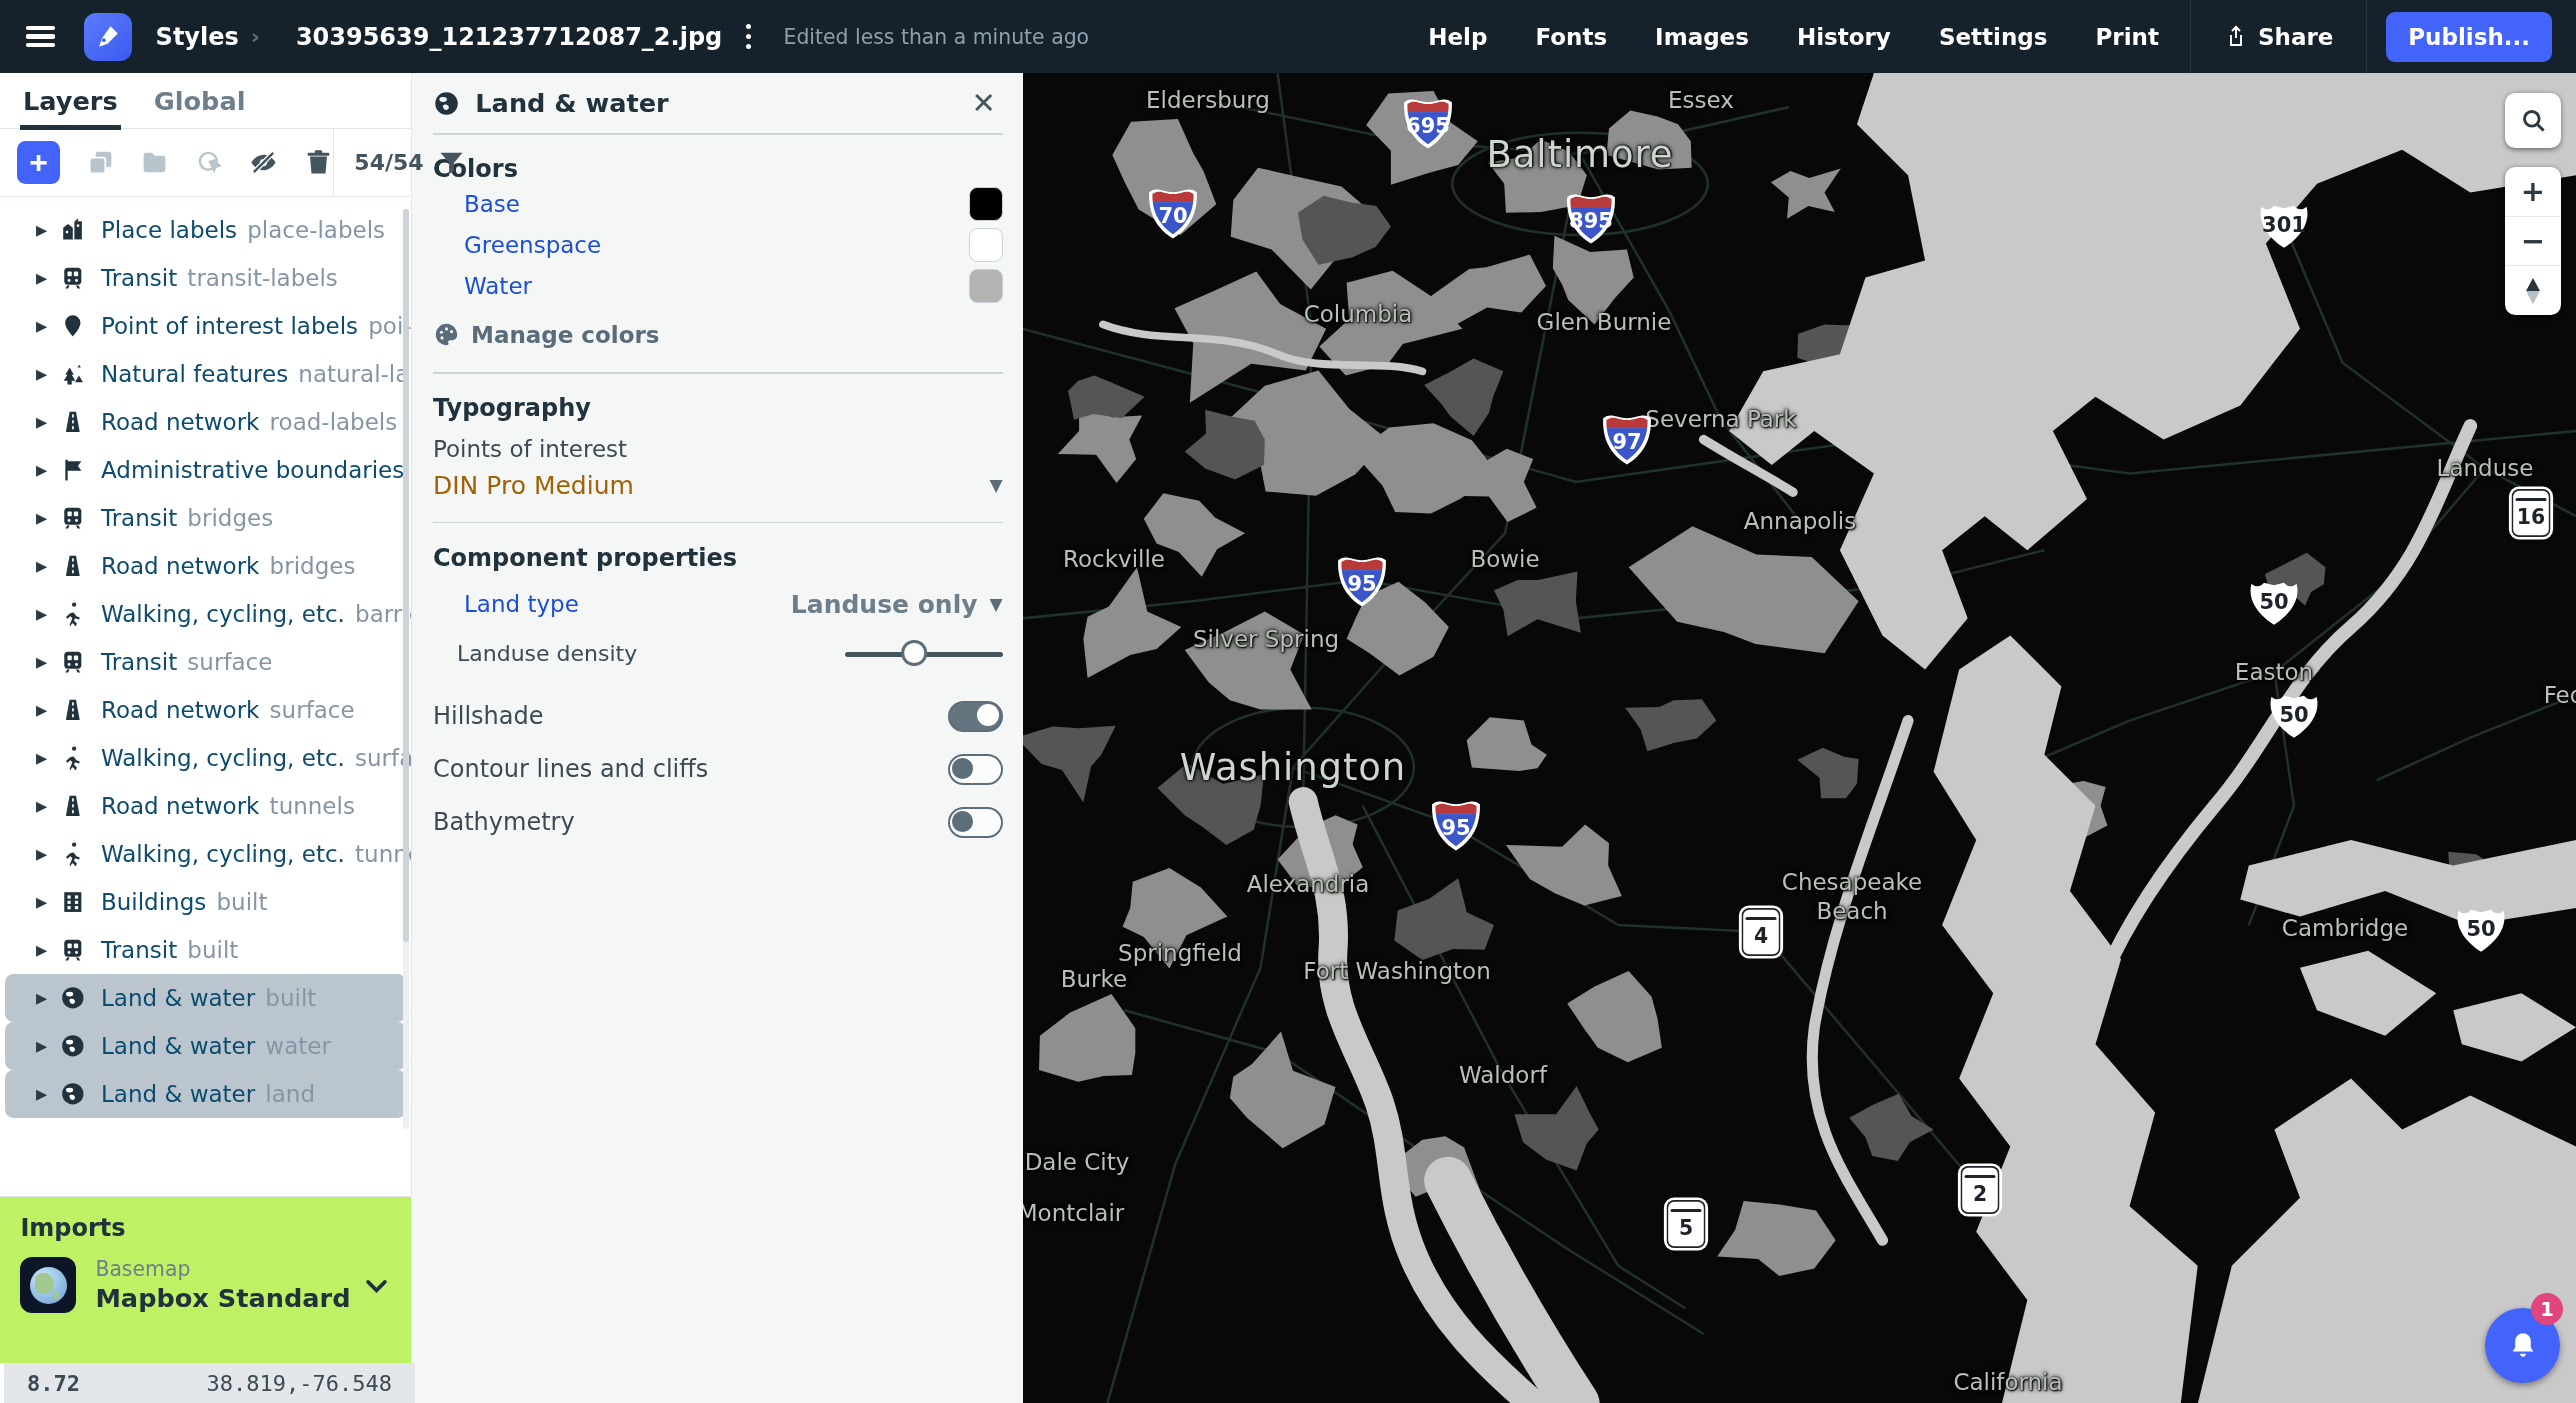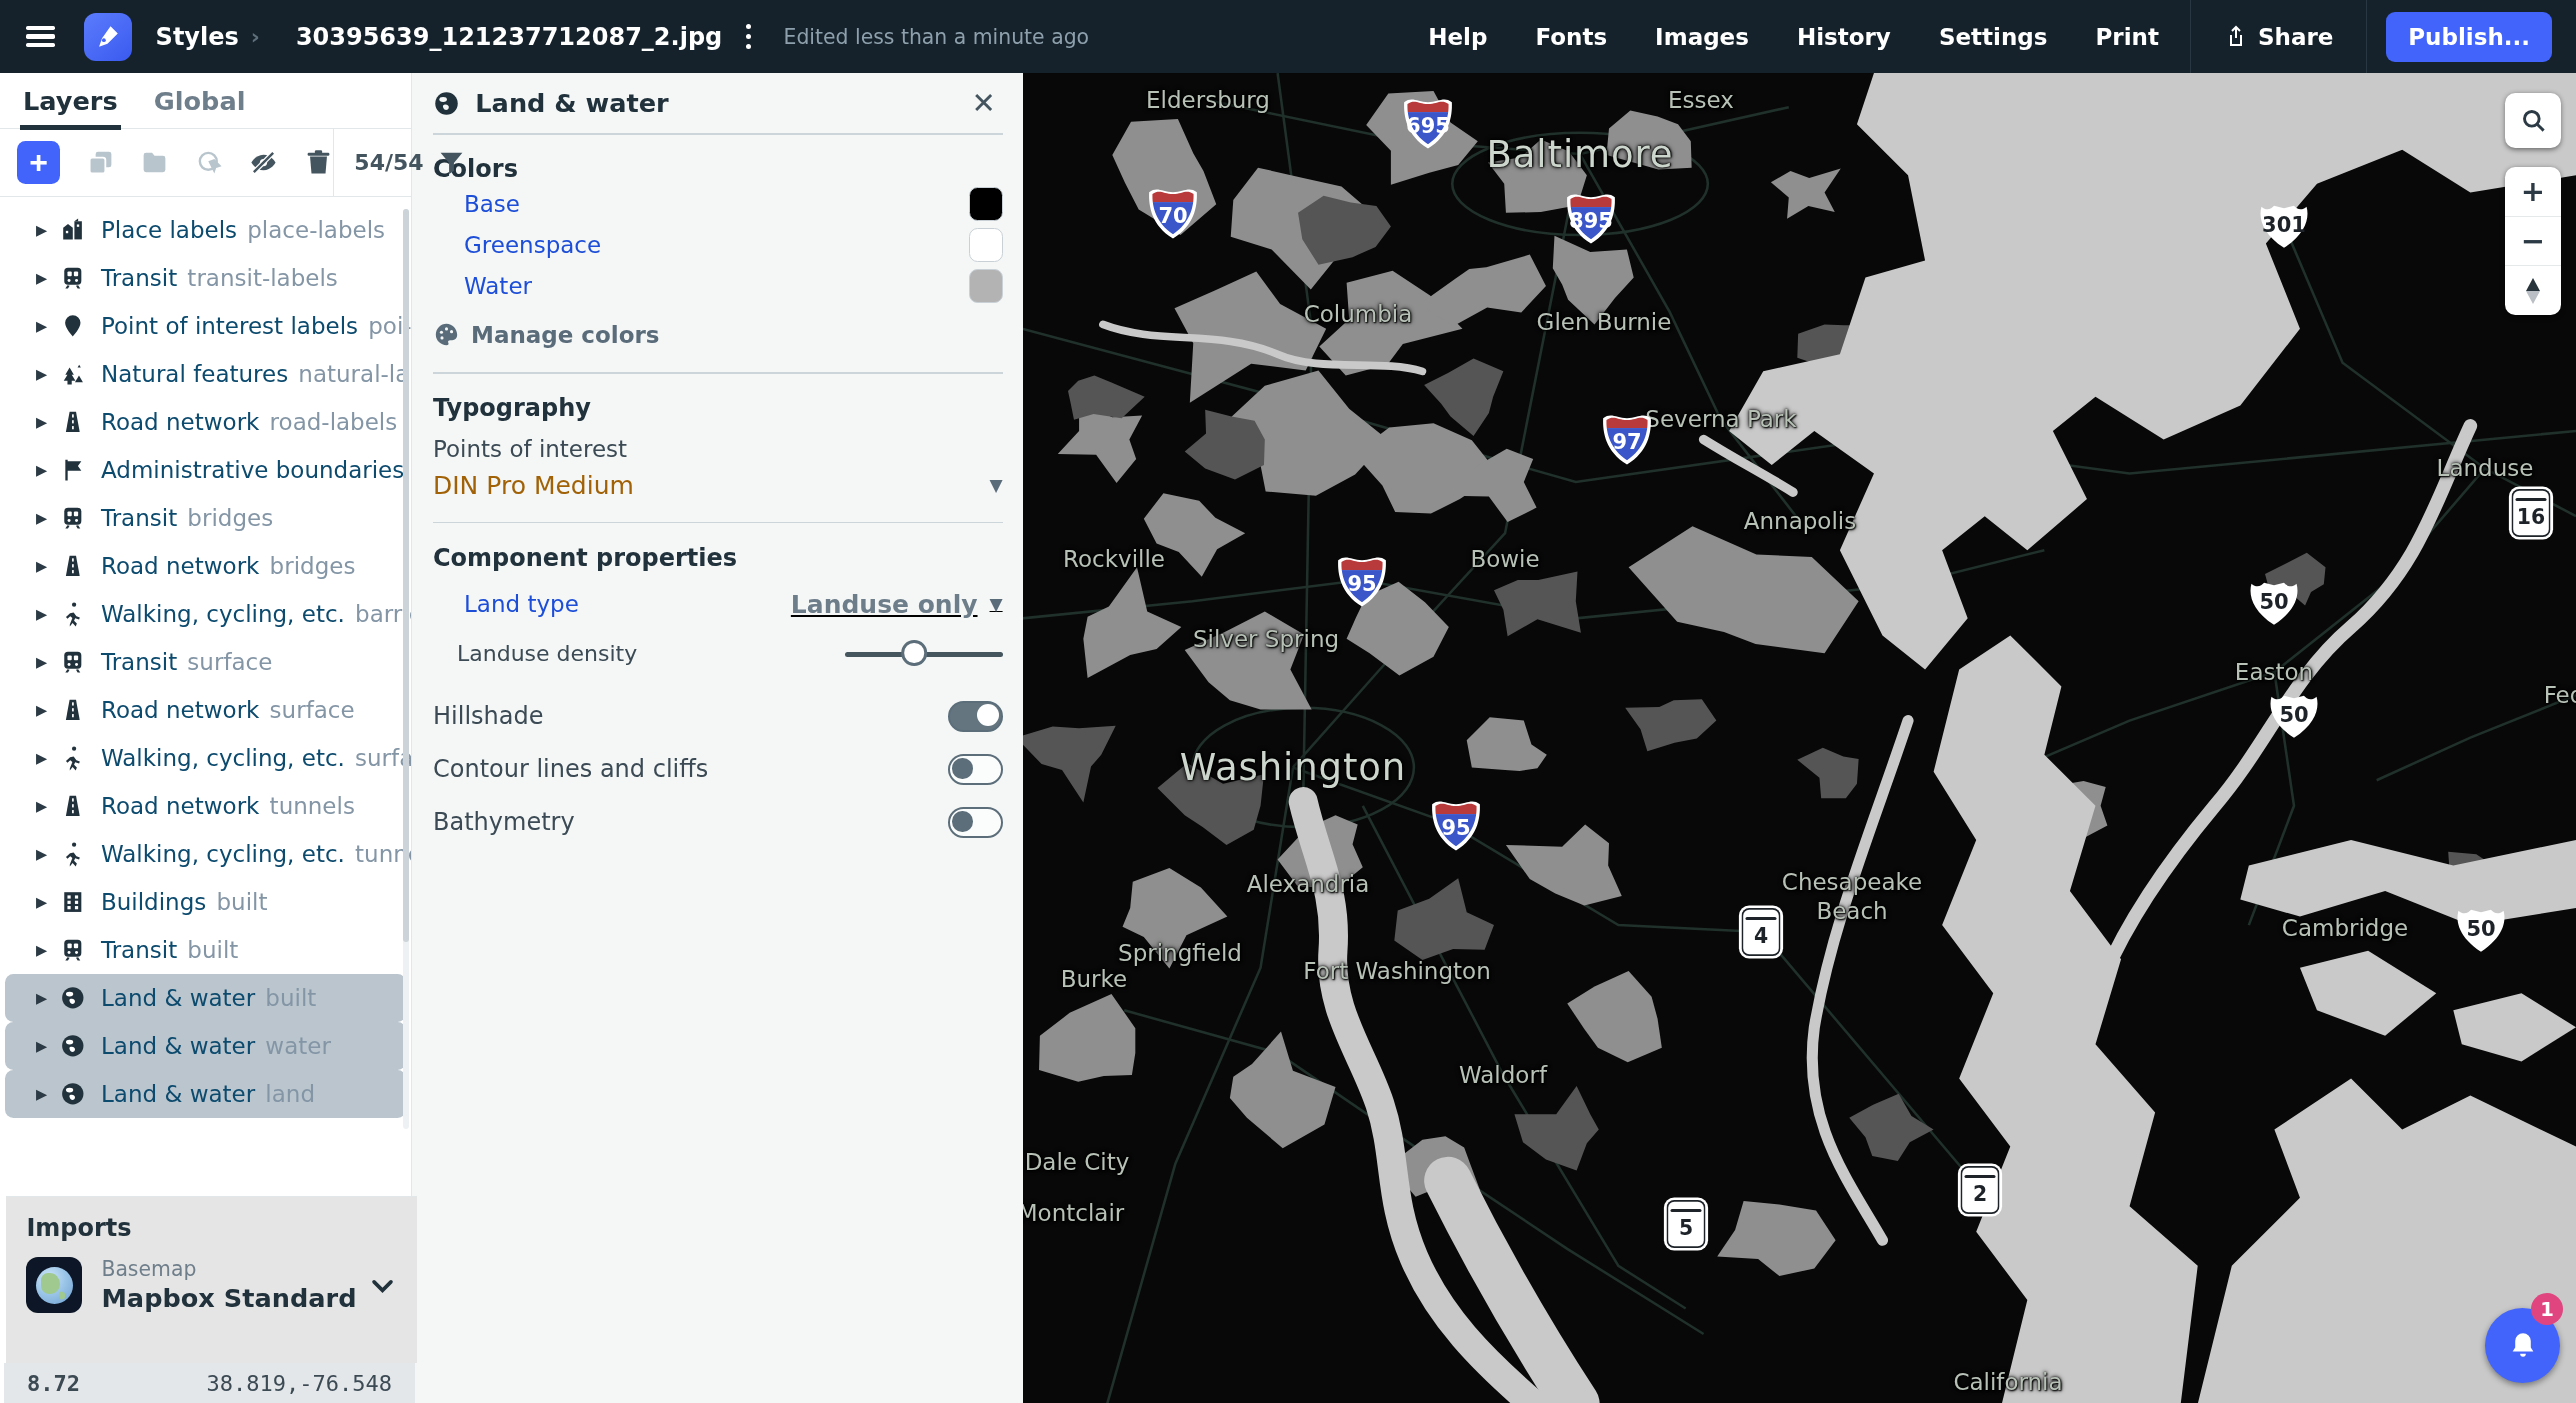--- a/index.html
+++ b/index.html
@@ -51,22 +51,22 @@
                margin:0 5.1px; border-radius:8.5px; }
   .layer-row.selected { background:#bac5cd; }
   .caret { font-size:14.5px; color:#2b3a45; width:24px; flex:none; }
   .licon { width:25.6px; height:25.6px; color:#22323c; margin-right:15.3px; flex:none; display:flex; }
   .licon svg { width:25.6px; height:25.6px; }
   .lname { font-size:23px; color:#0c4a6e; white-space:nowrap; }
   .lid { font-size:23px; color:#8496a6; margin-left:10.2px; white-space:nowrap; }
   #list-scrollbar { position:absolute; right:1.7px; top:136px; width:6.8px; height:920px; background:#eef1f3; border-radius:3.4px; }
   #list-scrollbar .thumb { position:absolute; top:0; width:6.8px; height:733px; background:#ccd4d9; border-radius:3.4px; }
 
-  #imports { position:absolute; left:6px; bottom:41px; width:411px; height:167px; border-top:1.7px solid #e2e7ea;
-             background:#e5e5e5; padding:17px 20.4px 0 20.4px; }
+  #imports { position:absolute; left:0; bottom:41px; width:411px; height:167px; border-top:1.7px solid #e2e7ea;
+             background:#bef264; padding:17px 20.4px 0 20.4px; }
   #imports h3 { font-size:24px; color:#22323c; }
   .import-item { display:flex; align-items:center; margin-top:15.3px; cursor:pointer; }
   .import-thumb { width:56px; height:56px; border-radius:12px; background:#0c1626; position:relative; flex:none; overflow:hidden; }
   .import-thumb .earth { position:absolute; left:9.4px; top:9.4px; width:37px; height:37px; border-radius:50%;
       background:radial-gradient(circle at 35% 30%, #cfe6f8 0%, #9cc6e8 45%, #6d9fd0 100%); }
   .import-thumb .earth:after { content:""; position:absolute; left:5.1px; top:6.8px; width:19px; height:20.4px;
       background:#9fc98e; border-radius:40% 60% 55% 45%; box-shadow:12px 12px 0 -6.8px #9fc98e; }
   .import-meta { margin-left:19px; }
   .import-kind { font-size:20.4px; color:#6f7e8b; }
   .import-name { font-size:25.6px; font-weight:bold; color:#22323c; margin-top:1.7px; }
@@ -89,21 +89,21 @@
   .prow { display:flex; align-items:center; height:41px; }
   .prow .plabel { font-size:23px; color:#1d4ed8;margin-left:31px; }
   .swatch { margin-left:auto; width:34px; height:34px; border-radius:8.5px; border:0.9px solid #c9d1d6; cursor:pointer; }
   .manage { display:flex; align-items:center; gap:11px; color:#5a6b7a; font-weight:bold; font-size:23px;
             margin-top:15.3px; cursor:pointer; }
   .manage svg { width:27px; height:27px; }
   .field-label { font-size:23px; color:#3b4a54; margin-top:13.6px; }
   .select-row { display:flex; align-items:center; margin-top:8.5px; cursor:pointer; }
   .select-value { font-size:25px; color:#a16207; }
   .caret-down { margin-left:auto; color:#5a6b7a; font-size:17px; }
-  .inline-select { margin-left:auto; display:flex; align-items:center; gap:12px; cursor:pointer;text-decoration:underline; }
+  .inline-select { margin-left:auto; display:flex; align-items:center; gap:12px; cursor:pointer; }
   .inline-select .select-value { font-size:25px; font-weight:bold; color:#6d7d8a; }
   .slider-row { display:flex; align-items:center; height:48px; margin-top:5.1px; }
   .slider-row .plabel { font-size:22px; color:#3b4a54; margin-left:24px; }
   .slider { margin-left:auto; position:relative; width:158px; height:27px; cursor:pointer; }
   .slider .track { position:absolute; left:0; right:0; top:12px; height:4.3px; background:#46565f; border-radius:2.6px; }
   .slider .knob { position:absolute; top:0; width:25.6px; height:25.6px; border-radius:50%; background:#fff;
                   border:3.4px solid #5c6e7a; transform:translateX(-50%); }
   .toggle-row { display:flex; align-items:center; height:53px; }
   .toggle-row .plabel { font-size:24px; color:#3b4a54; }
   .toggle { margin-left:auto; width:55px; height:31px; border-radius:17px; position:relative; cursor:pointer;

